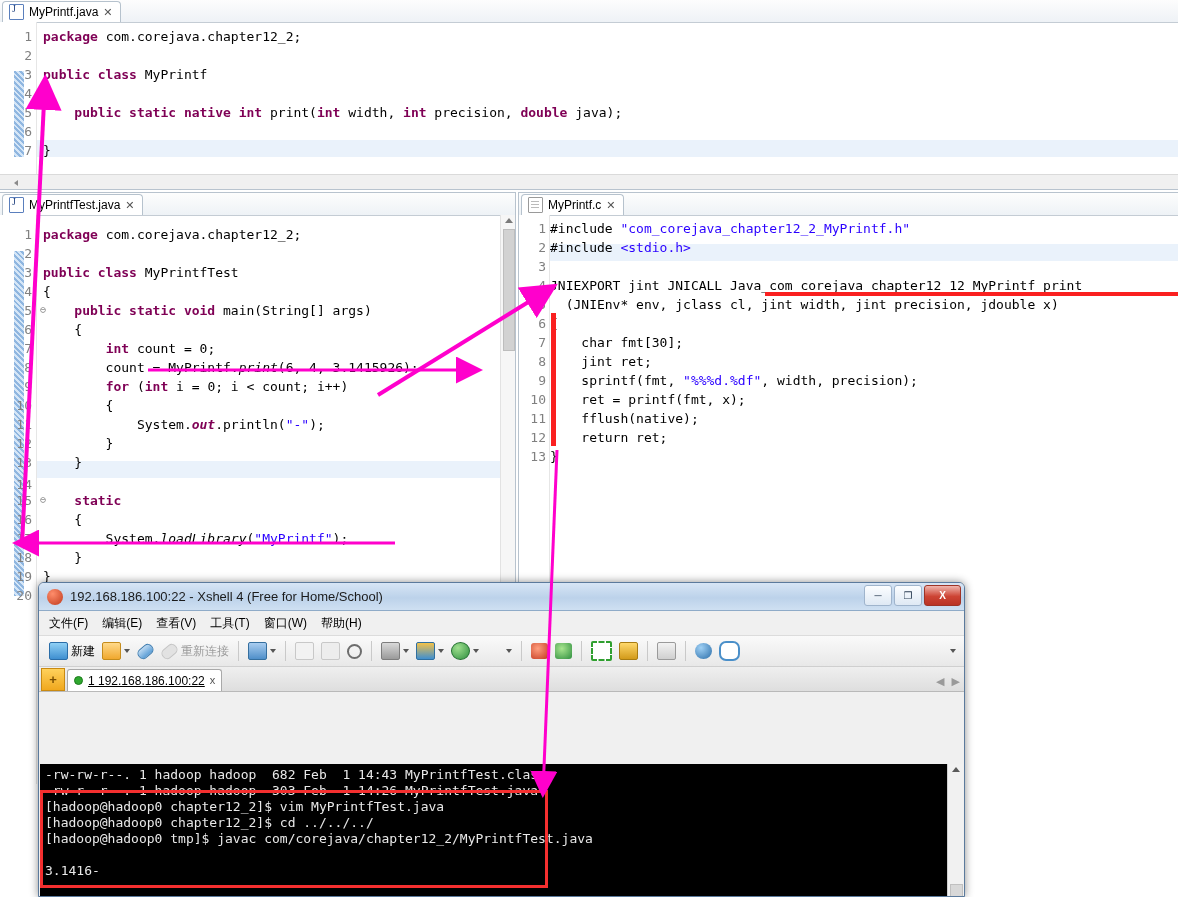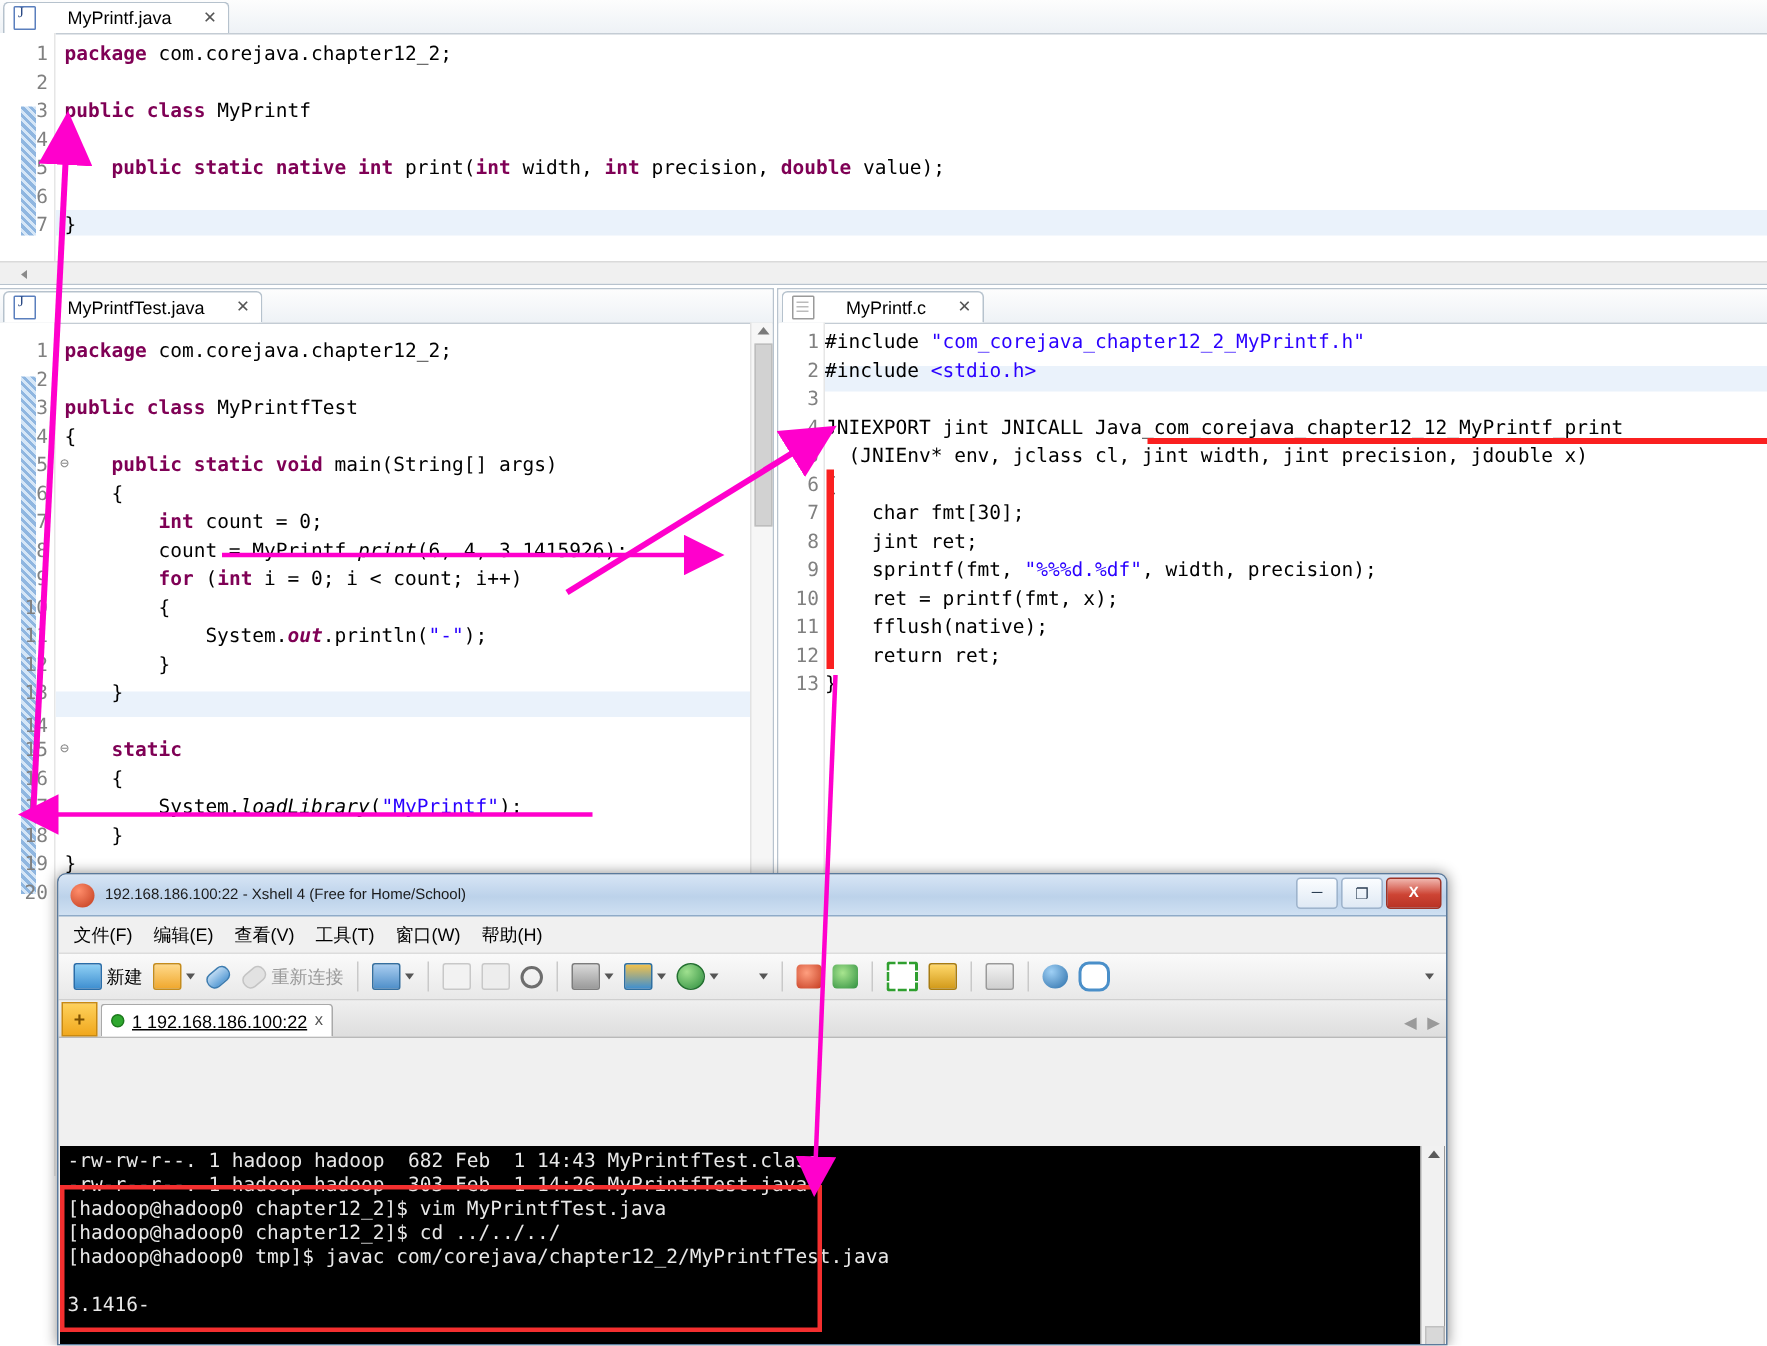--- a/index.html
+++ b/index.html
@@ -14,21 +14,21 @@
   .str{color:#2a00ff;}
   .ital{font-style:italic;}
 
   
   .editor{position:absolute;background:#ffffff;border:1px solid #b8c3ce;box-sizing:border-box;}
   .tabbar{height:22px;background:linear-gradient(#fdfdfd,#eef2f6);border-bottom:1px solid #c4ccd4;position:relative;}
   .tab{
     position:absolute;left:2px;top:1px;height:21px;
     background:#ffffff;border:1px solid #b6c2cd;border-bottom:none;
     border-top-left-radius:4px;border-top-right-radius:4px;
-    display:flex;align-items:center;gap:21px;padding:0 7px 0 6px;
+    display:flex;align-items:center;gap:5px;padding:0 7px 0 6px;
     font-size:12px;color:#000;box-sizing:border-box;
   }
   .tabico{width:13px;height:14px;display:inline-block;position:relative;}
   .tabico.java{background:#ffffff;border:1px solid #5a7fbd;border-radius:1px;}
   .tabico.java:after{content:"J";position:absolute;left:2px;top:-2px;font-size:10px;color:#2b4a85;font-family:"Liberation Serif",serif;}
   .tabico.cfile{background:#ffffff;border:1px solid #9a9a9a;border-radius:1px;}
   .tabico.cfile:after{content:"";position:absolute;left:2px;top:3px;width:8px;height:1px;
      box-shadow:0 0 0 0 #999,0 3px 0 0 #bbb,0 6px 0 0 #bbb;background:#bbb;}
   .closex{font-size:11px;color:#555;line-height:1;}
 
@@ -46,21 +46,21 @@
   .vscroll{position:absolute;top:22px;bottom:0;width:14px;right:0;background:#f6f6f6;border-left:1px solid #e2e2e2;}
   .vthumb{position:absolute;left:2px;top:12px;width:10px;height:60px;background:#d2d2d2;border:1px solid #bdbdbd;}
   .varrow{position:absolute;left:4px;top:3px;width:0;height:0;border-left:4px solid transparent;border-right:4px solid transparent;border-bottom:5px solid #7a7a7a;}
 
   
   #xshell{position:absolute;left:38px;top:582px;width:927px;height:315px;
      background:#f0f0f0;border:1px solid #5b7a9c;border-radius:6px 6px 0 0;box-sizing:border-box;
      box-shadow:0 0 9px rgba(0,0,0,.45);overflow:hidden;}
   #xtitle{height:27px;background:linear-gradient(#d7e5f5,#bcd2ea 55%,#cfe0f2);
      border-bottom:1px solid #8fabc8;display:flex;align-items:center;padding-left:8px;gap:7px;position:relative;}
-  #xtitle .ttxt{font-size:10px;color:#1b1b1b;}
+  #xtitle .ttxt{font-size:13px;color:#1b1b1b;}
   .winbtns{position:absolute;right:3px;top:2px;display:flex;gap:2px;}
   .wbtn{width:26px;height:19px;border:1px solid #9fb4cc;border-radius:3px;
      background:linear-gradient(#fbfdff,#dfe9f4);display:flex;align-items:center;justify-content:center;font-size:10px;color:#2a3d52;}
   .wbtn.close{width:35px;background:linear-gradient(#f0b5ad,#cd4434 55%,#b93325);border-color:#9e3326;color:#fff;font-weight:bold;}
   #xmenu{height:24px;background:#f0f0f0;border-bottom:1px solid #dcdcdc;display:flex;align-items:center;padding-left:10px;gap:14px;font-size:12px;}
   #xtool{height:30px;background:linear-gradient(#fafafa,#e8e8e8);border-bottom:1px solid #cfcfcf;display:flex;align-items:center;padding-left:8px;gap:3px;position:relative;}
   .tbtn{display:flex;align-items:center;gap:3px;padding:1px 2px;font-size:12px;}
   .tsep{width:1px;height:20px;background:#c9c9c9;margin:0 4px;}
   .caret{width:0;height:0;border-left:3px solid transparent;border-right:3px solid transparent;border-top:4px solid #555;}
   .ic{width:17px;height:16px;display:inline-block;position:relative;border-radius:2px;}
@@ -104,21 +104,21 @@
       <div class="ln" style="top: 83px; right: 4px;">5</div>
       <div class="ln" style="top: 102px; right: 4px;">6</div>
       <div class="ln" style="top: 121px; right: 4px;">7</div>
     </div>
   <div class="codearea">
     <div class="hl" style="top:118px;"></div>
   <div class="cline code" style="top: 7px; left: 6px;"><span class="kw">package </span><span class="">com.corejava.chapter12_2;</span></div>
       <div class="cline code" style="top: 26px; left: 6px;"></div>
       <div class="cline code" style="top: 45px; left: 6px;"><span class="kw">public class </span><span class="">MyPrintf</span></div>
       <div class="cline code" style="top: 64px; left: 6px;"><span class="">{</span></div>
-      <div class="cline code" style="top: 83px; left: 6px;"><span class="">    </span><span class="kw">public static native int </span><span class="">print(</span><span class="kw">int</span><span class=""> width, </span><span class="kw">int</span><span class=""> precision, </span><span class="kw">double</span><span class=""> value);</span></div>
+      <div class="cline code" style="top: 83px; left: 6px;"><span class="">    </span><span class="kw">public static native int </span><span class="">print(</span><span class="kw">int</span><span class=""> width, </span><span class="kw">int</span><span class=""> precision, </span><span class="kw">double</span><span class=""> java);</span></div>
       <div class="cline code" style="top: 102px; left: 6px;"></div>
       <div class="cline code" style="top: 121px; left: 6px;"><span class="">}</span></div>
     </div>
   <div class="hscroll"></div>
 </div>
 
 <div class="editor" id="ed-left" style="left:0px;top:192px;width:516px;height:592px;border-left:none;border-bottom:none;">
   <div class="tabbar">
     <div class="tab" style="min-width:140px;">
       <span class="tabico java"></span>

